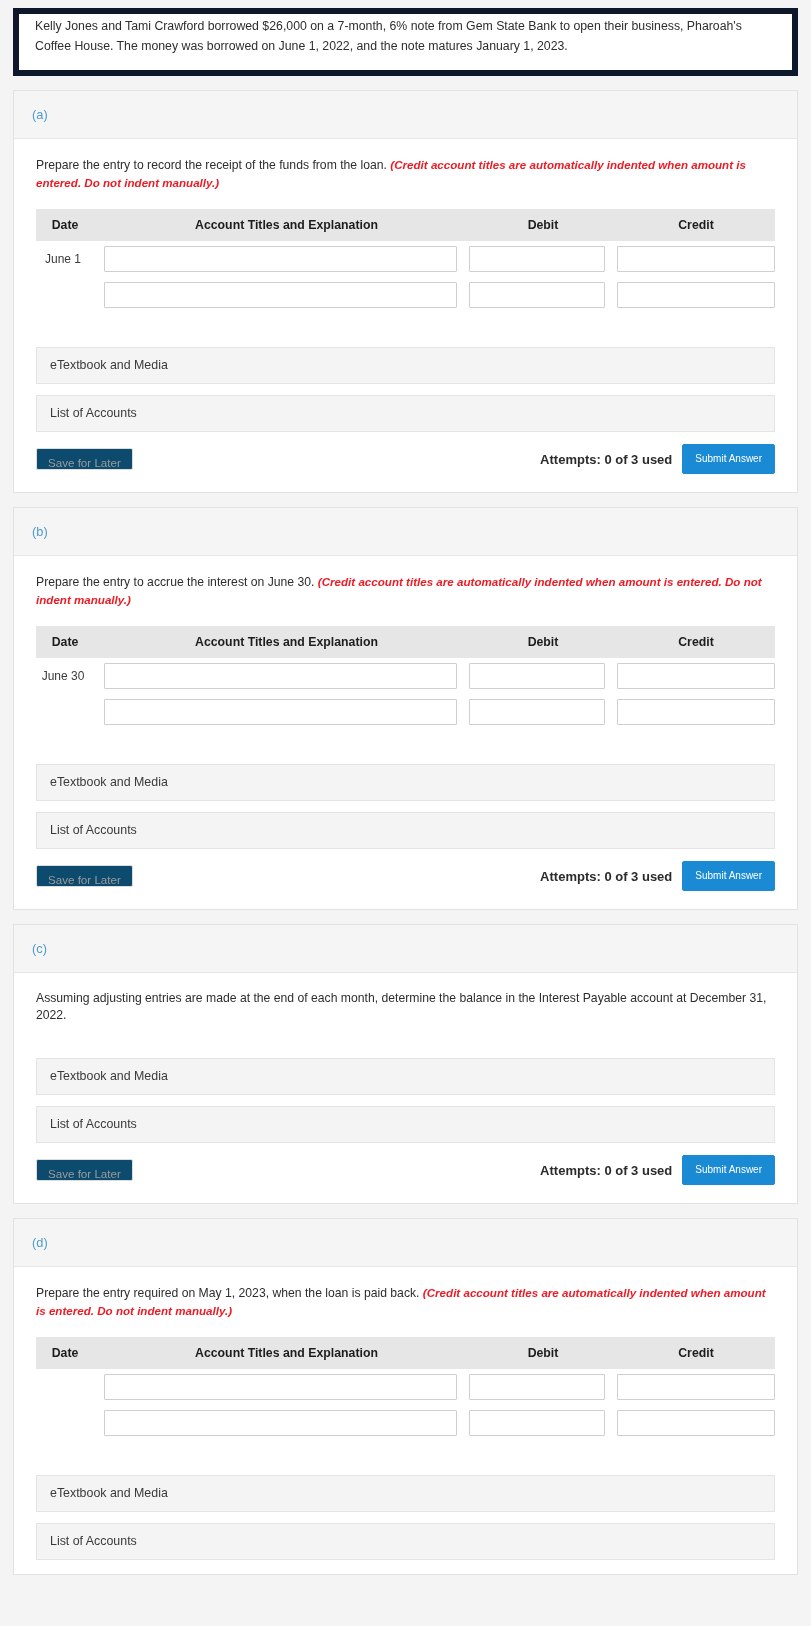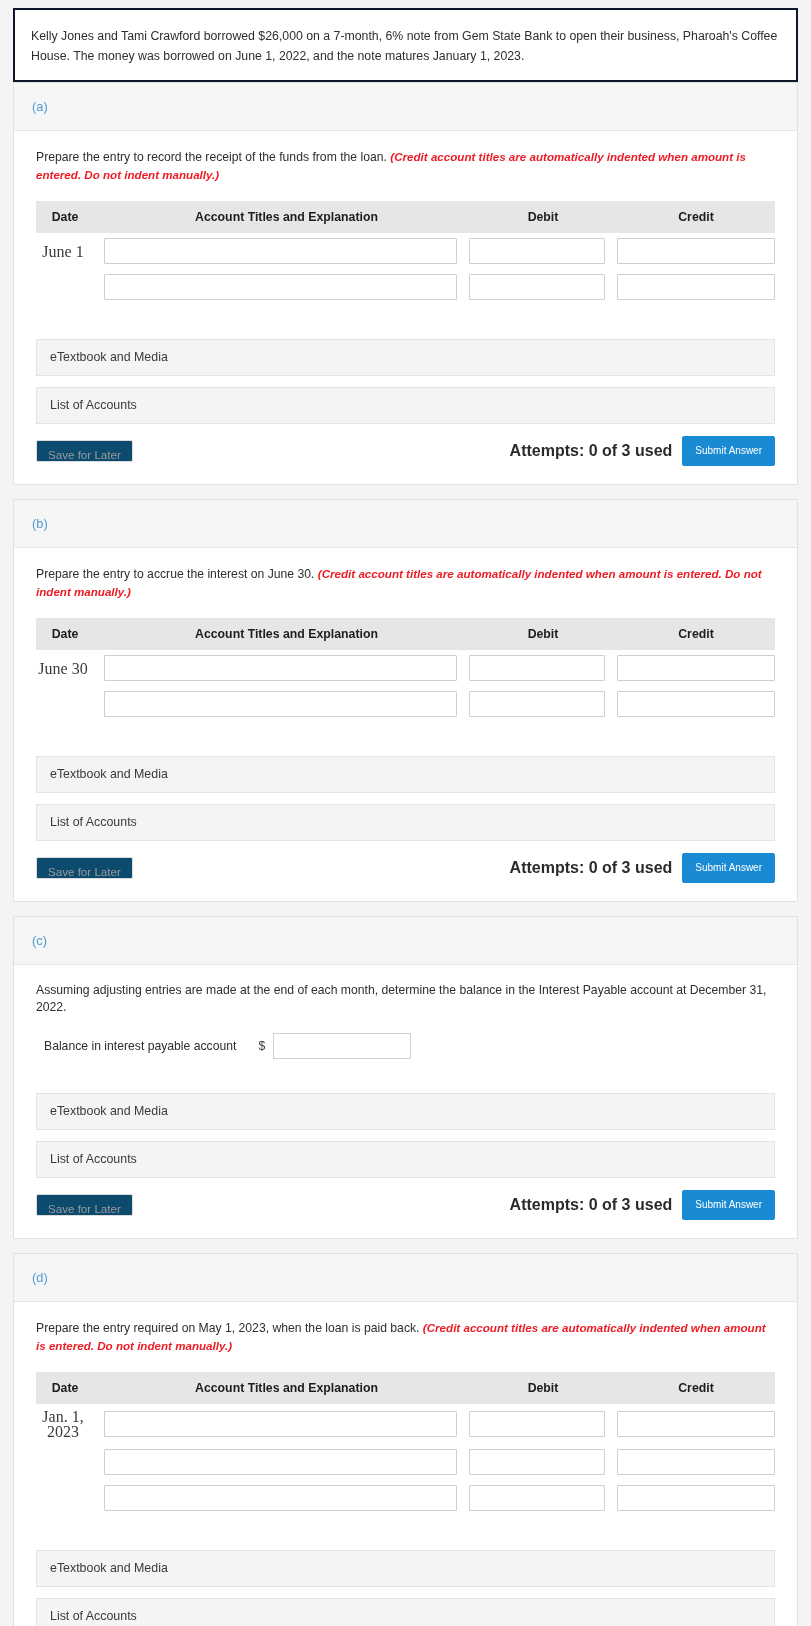--- a/index.html
+++ b/index.html
@@ -16,23 +16,24 @@
   .page {
     width: 811px;
     box-sizing: border-box;
     padding: 8px 13px 0 13px;
     background: #f4f4f4;
   }
 
   
   .intro-card {
     background: #ffffff;
-    border: 2px solid #0f172a;
-    box-sizing: border-box;
-    padding: 16px 16px 14px 16px;
+    border: 6px solid #0f172a;
+    box-sizing: border-box;
+    padding: 2px 16px 14px 16px;
+    margin-bottom: 14px;
   }
   .intro-text {
     font-size: 12.3px;
     line-height: 20px;
     color: #2e2e2e;
   }
 
   
   .part-card {
     background: #ffffff;
@@ -85,26 +86,25 @@
   .jtable th.col-acct   { width: auto;  text-align: center; padding-left: 10px; }
   .jtable th.col-debit  { width: 148px; }
   .jtable th.col-credit { width: 158px; }
 
   .jtable td {
     padding: 5px 0 5px 0;
     vertical-align: middle;
     border: 0;
   }
   .jtable td.date-cell {
-    font-size: 16px;
+    font-size: 12px;
     color: #3b3b3b;
     text-align: center;
     line-height: 15px;
     padding-right: 4px;
-    font-family: Liberation Serif, serif;
   }
   .jtable td.acct-cell  { padding-left: 10px; padding-right: 12px; }
   .jtable td.amt-cell   { padding-right: 12px; }
   .jtable td.amt-cell:last-child { padding-right: 0; }
 
   .field {
     box-sizing: border-box;
     width: 100%;
     height: 26px;
     border: 1px solid #cfcfcf;
@@ -173,21 +173,21 @@
     font-size: 11.6px;
     padding: 7px 11px 0 11px;
     border-radius: 2px;
     cursor: pointer;
   }
   .footer-right {
     display: flex;
     align-items: center;
   }
   .attempts-text {
-    font-size: 16px;
+    font-size: 13px;
     font-weight: bold;
     color: #2b2b2b;
     margin-right: 10px;
   }
   .submit-btn {
     background: #1a8ad4;
     border: 1px solid #1a8ad4;
     color: #ffffff;
     font-family: "Liberation Sans", sans-serif;
     font-size: 10px;
@@ -281,25 +281,20 @@
               <span class="attempts-text">Attempts: 0 of 3 used</span>
               <button class="submit-btn">Submit Answer</button>
             </div>
           </div>
         </div>
       </div>
       <div class="part-card">
         <div class="part-header"><span class="part-letter">(c)</span></div>
         <div class="part-body">
           <div class="prompt"><span>Assuming adjusting entries are made at the end of each month, determine the balance in the Interest Payable account at December 31, 2022.</span></div>
-          <div class="balance-row">
-            <span class="balance-label">Balance in interest payable account</span>
-            <span class="dollar-sign">$</span>
-            <input type="text" class="balance-field" value="" style="">
-          </div>
           <div class="resource-bar first">eTextbook and Media</div>
           <div class="resource-bar">List of Accounts</div>
           <div class="part-footer">
             <button class="save-later-btn">Save for Later</button>
             <div class="footer-right">
               <span class="attempts-text">Attempts: 0 of 3 used</span>
               <button class="submit-btn">Submit Answer</button>
             </div>
           </div>
         </div>
@@ -312,26 +307,20 @@
             <thead>
               <tr>
                 <th class="col-date">Date</th>
                 <th class="col-acct">Account Titles and Explanation</th>
                 <th class="col-debit">Debit</th>
                 <th class="col-credit">Credit</th>
               </tr>
             </thead>
             <tbody>
               <tr>
-                <td class="date-cell">Jan. 1, 2023</td>
-                <td class="acct-cell"><input type="text" class="field" value="" style=""></td>
-                <td class="amt-cell"><input type="text" class="field" value="" style=""></td>
-                <td class="amt-cell"><input type="text" class="field" value="" style=""></td>
-              </tr>
-              <tr>
                 <td class="date-cell"></td>
                 <td class="acct-cell"><input type="text" class="field" value="" style=""></td>
                 <td class="amt-cell"><input type="text" class="field" value="" style=""></td>
                 <td class="amt-cell"><input type="text" class="field" value="" style=""></td>
               </tr>
               <tr>
                 <td class="date-cell"></td>
                 <td class="acct-cell"><input type="text" class="field" value="" style=""></td>
                 <td class="amt-cell"><input type="text" class="field" value="" style=""></td>
                 <td class="amt-cell"><input type="text" class="field" value="" style=""></td>

